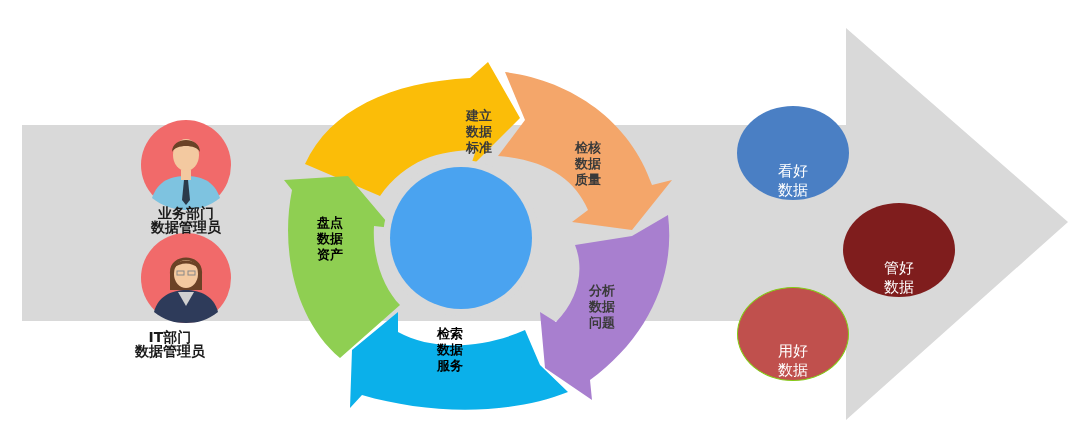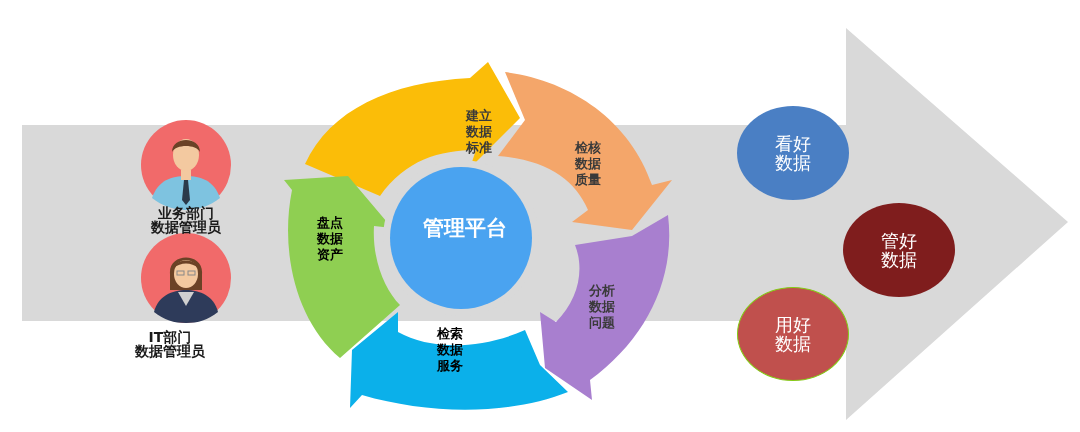--- a/index.html
+++ b/index.html
@@ -4,21 +4,21 @@
 <style>
   html, body { margin:0; padding:0; background:#ffffff; }
   body { width:1080px; height:432px; position:relative; overflow:hidden;
          font-family:"DejaVu Sans", sans-serif; }
   svg { position:absolute; left:0; top:0; }
   .label { position:absolute; text-align:center; font-weight:bold; line-height:16px; font-size:13px; }
   .dark { color:#3a3a3a; }
   .light { color:#000000; }
   .person-label { position:absolute; text-align:center; font-weight:bold; font-size:14px; line-height:14px; color:#1a1a1a; width:120px; }
   .center-text { position:absolute; left:390px; top:215px; width:150px; text-align:center; color:#fff; font-weight:bold; font-size:21px; line-height:26px; }
-  .goal { position:absolute; border-radius:50%; display:flex; align-items:center; justify-content:center; text-align:center; color:#fff; font-size:18px; line-height:19px; }
+  .goal { position:absolute; border-radius:50%; display:flex; align-items:flex-end; justify-content:center; text-align:center; color:#fff; font-size:15px; line-height:19px; }
   .goal span { width:40px; display:block; }
 </style>
 </head>
 <body>
 
 <svg width="1080" height="432">
   <polygon points="22,125 846,125 846,28 1068,222 846,420 846,321 22,321" fill="#d9d9d9"></polygon>
 </svg>
 
 <svg width="1080" height="432">
@@ -31,21 +31,20 @@
 
   <path d="M568,392 C510,415 430,415 362,395 L350,408 L352,350 L398,312 L398,332 C430,350 480,350 525,330 L540,365 Z" fill="#0bb0ea"></path>
 
   <path d="M340,358 C295,320 280,250 292,190 L284,180 L348,176 L392,228 L374,226 C372,260 385,290 400,305 Z" fill="#8fcf52"></path>
 
   <circle cx="461" cy="238" r="78" fill="#d9d9d9"></circle>
   <circle cx="461" cy="238" r="71" fill="#4aa3f0"></circle>
 </svg>
 
 <div class="center-text">
-  <div>管理平台</div>
 </div>
 
 <div class="label dark" style="left:411px;top:108px;width:40px;margin-left:48px;">
   <div>建立</div>
     <div>数据</div>
     <div>标准</div>
 </div>
 <div class="label dark" style="left:568px;top:140px;width:40px;">
   <div>检核</div>
     <div>数据</div>

